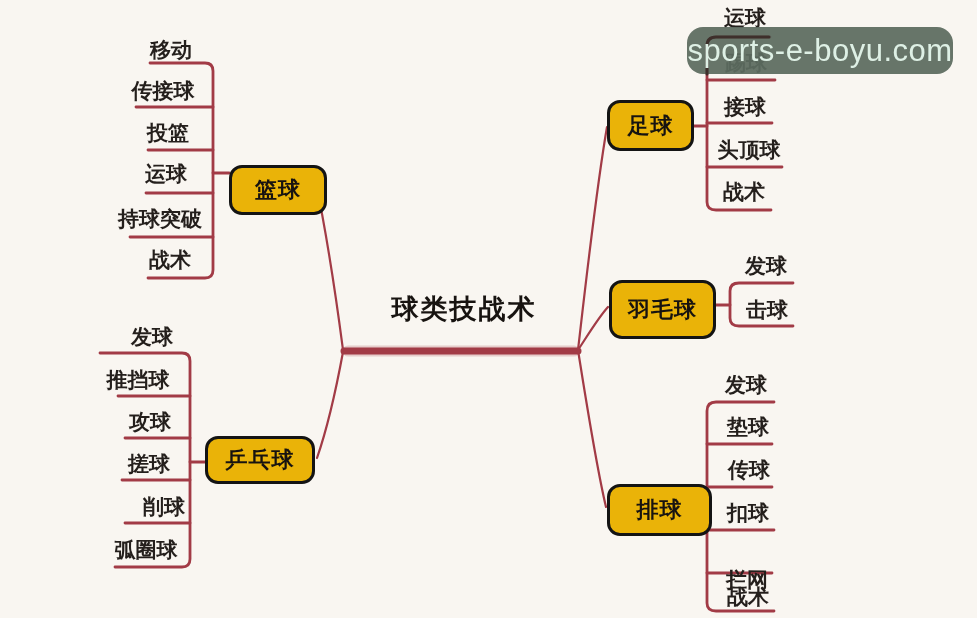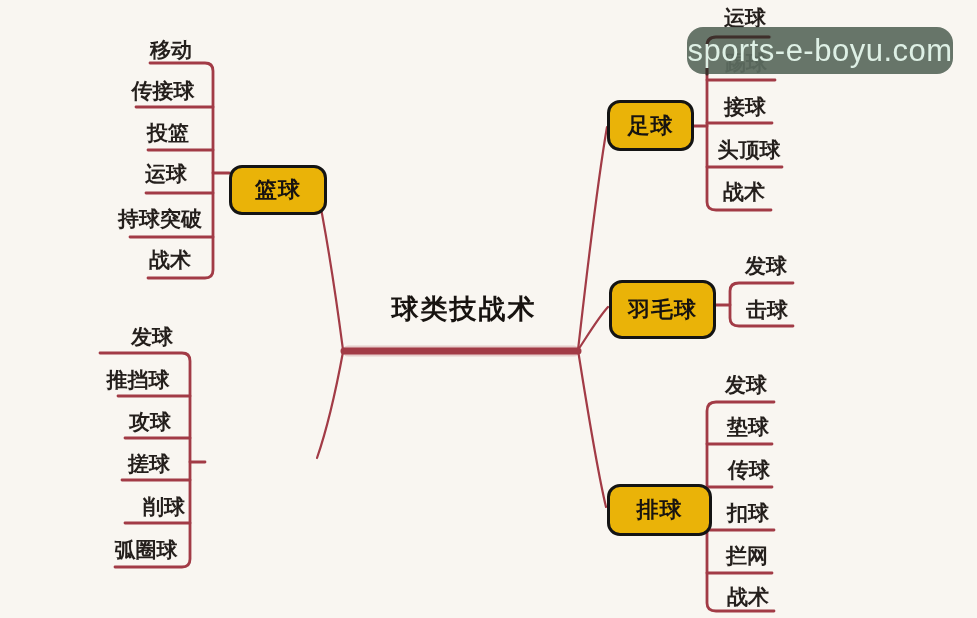--- a/index.html
+++ b/index.html
@@ -84,20 +84,21 @@
     <path class="branch comb" d="M707,444 H772"></path>
     <path class="branch comb" d="M707,487 H772"></path>
     <path class="branch comb" d="M707,530 H774"></path>
     <path class="branch comb" d="M707,573 H772"></path>
     <path class="branch comb" d="M694,509 H707"></path>
   </svg>
 
   <div class="central-title">球类技战术</div>
 
   <div class="node" style="left:229px;top:165px;width:98px;height:50px;">篮球</div>
+  <div class="node" style="left:205px;top:436px;width:110px;height:48px;">乒乓球</div>
   <div class="node" style="left:607px;top:100px;width:87px;height:51px;">足球</div>
   <div class="node" style="left:609px;top:280px;width:107px;height:59px;">羽毛球</div>
   <div class="node" style="left:607px;top:484px;width:105px;height:52px;">排球</div>
 
   <div class="leaf" style="left:171px;top:50px;">移动</div>
   <div class="leaf" style="left:163px;top:91px;">传接球</div>
   <div class="leaf" style="left:168px;top:133px;">投篮</div>
   <div class="leaf" style="left:166px;top:174px;">运球</div>
   <div class="leaf" style="left:160px;top:219px;">持球突破</div>
   <div class="leaf" style="left:170px;top:260px;">战术</div>
@@ -115,21 +116,21 @@
   <div class="leaf" style="left:749px;top:150px;">头顶球</div>
   <div class="leaf" style="left:744px;top:192px;">战术</div>
 
   <div class="leaf" style="left:766px;top:266px;">发球</div>
   <div class="leaf" style="left:767px;top:310px;">击球</div>
 
   <div class="leaf" style="left:746px;top:385px;">发球</div>
   <div class="leaf" style="left:748px;top:427px;">垫球</div>
   <div class="leaf" style="left:749px;top:470px;">传球</div>
   <div class="leaf" style="left:748px;top:513px;">扣球</div>
-  <div class="leaf" style="left:747px;top:556px;text-align:center;">拦网</div>
+  <div class="leaf" style="left:747px;top:580px;text-align:center;">拦网</div>
   <div class="leaf" style="left:748px;top:597px;">战术</div>
 
   <div class="watermark-box"></div>
   <svg class="overlay" viewBox="0 0 977 618" xmlns="http://www.w3.org/2000/svg">
     <path class="dark" d="M769,37 H716 Q707,37 707,46 V74"></path>
   </svg>
   <div class="watermark-text">sports-e-boyu.com</div>
 
 </div>
 

